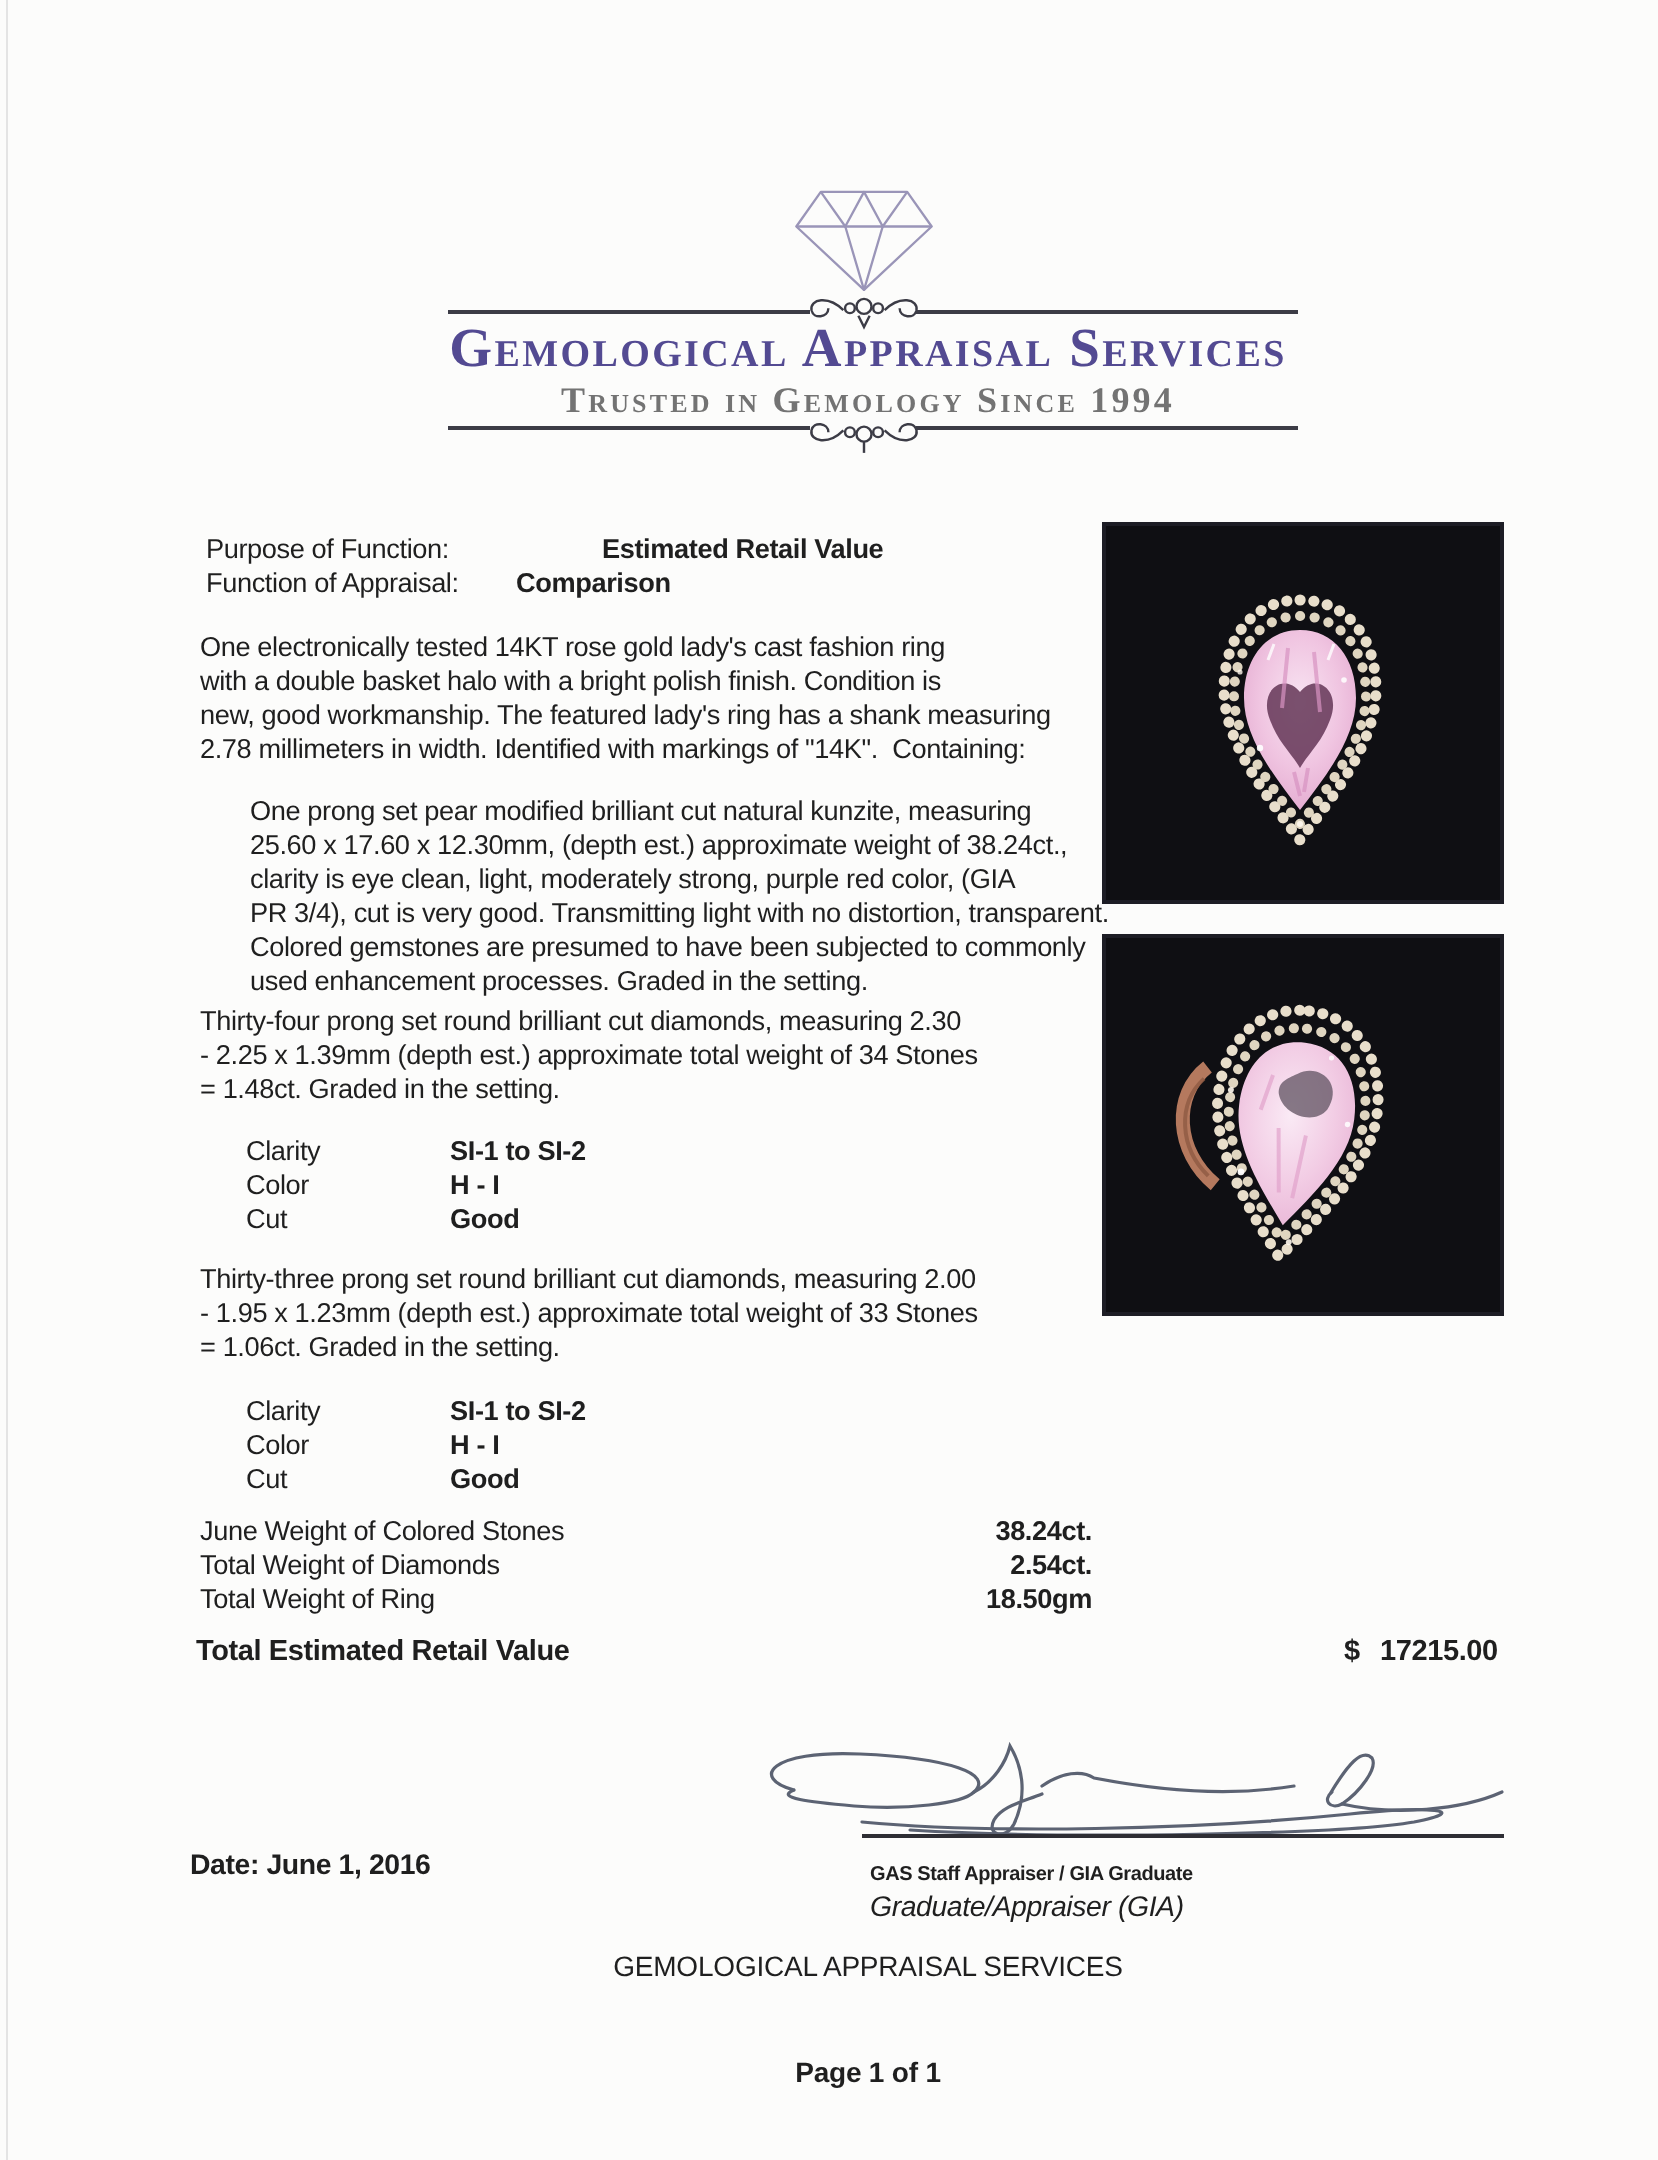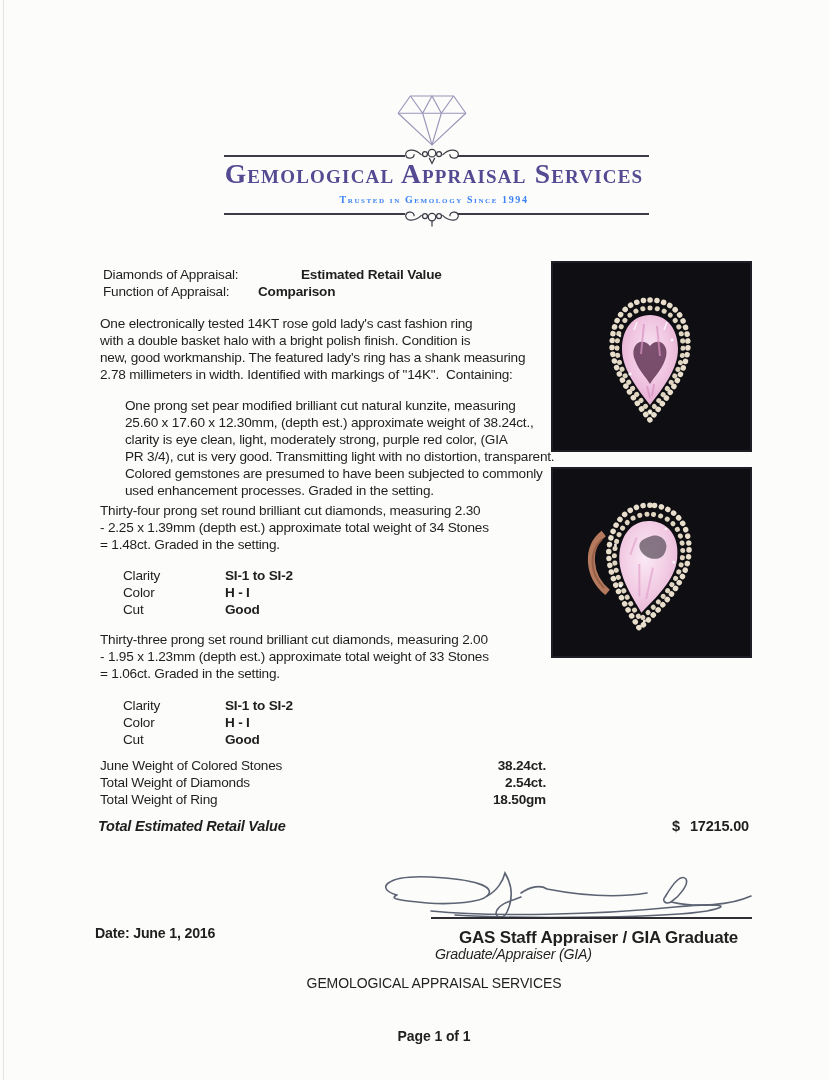--- a/index.html
+++ b/index.html
@@ -14,21 +14,21 @@
   .b{font-weight:bold;}
   .i{font-style:italic;}
   .right{text-align:right;}
   .center-band{left:39px;width:790px;text-align:center;}
   .org-name{
     font-family:"Liberation Serif",serif;font-variant:small-caps;
     font-size:27.5px;font-weight:600;letter-spacing:1.2px;color:#534A92;line-height:30px;
   }
   .tagline{
     font-family:"Liberation Serif",serif;font-variant:small-caps;
-    font-size:10px;font-weight:600;letter-spacing:1.6px;color:#3b82f6;line-height:16px;
+    font-size:18px;font-weight:600;letter-spacing:1.6px;color:#737373;line-height:16px;
   }
   .rule{position:absolute;height:1.6px;background:#3C3C46;}
   .sig-rule{position:absolute;height:1.6px;background:#2E2E34;}
   .footer-line{font-size:14px;line-height:17px;letter-spacing:-0.1px;}
   .photo{position:absolute;width:201px;height:191px;background:#0F0F13;}
 </style>
 </head>
 <body>
 
 <div class="page">
@@ -65,21 +65,21 @@
     <g stroke="#3C3C46" stroke-width="1.3" fill="none">
       <circle cx="32" cy="12" r="4"></circle>
       <circle cx="24.5" cy="11" r="2.6"></circle>
       <circle cx="39.5" cy="11" r="2.6"></circle>
       <path d="M21,10 C13,18 3,16 4,10 C5,5 13,6 13,11"></path>
       <path d="M43,10 C51,18 61,16 60,10 C59,5 51,6 51,11"></path>
       <path d="M32,16 L32,22"></path>
     </g>
   </svg>
 
-  <div class="abs txt" style="left:103px;top:266px;">Diamonds of Appraisal:</div>
+  <div class="abs txt" style="left:103px;top:266px;">Purpose of Function:</div>
   <div class="abs txt b" style="left:258px;top:266px;margin-left:43px;">Estimated Retail Value</div>
   <div class="abs txt" style="left:103px;top:283px;">Function of Appraisal:</div>
   <div class="abs txt b" style="left:258px;top:283px;">Comparison</div>
 
   <div class="abs txt" style="left:100px;top:315px;">One electronically tested 14KT rose gold lady's cast fashion ring
 with a double basket halo with a bright polish finish. Condition is
 new, good workmanship. The featured lady's ring has a shank measuring
 2.78 millimeters in width. Identified with markings of "14K".  Containing:</div>
   <div class="abs txt" style="left:100px;top:397px;margin-left:25px;">One prong set pear modified brilliant cut natural kunzite, measuring
 25.60 x 17.60 x 12.30mm, (depth est.) approximate weight of 38.24ct.,
@@ -109,21 +109,21 @@
   <div class="abs txt" style="left:123px;top:731px;">Cut</div>
   <div class="abs txt b" style="left:225px;top:731px;">Good</div>
 
   <div class="abs txt" style="left:100px;top:757px;">June Weight of Colored Stones</div>
   <div class="abs txt b right" style="left:420px;top:757px;width:126px;">38.24ct.</div>
   <div class="abs txt" style="left:100px;top:774px;">Total Weight of Diamonds</div>
   <div class="abs txt b right" style="left:420px;top:774px;width:126px;">2.54ct.</div>
   <div class="abs txt" style="left:100px;top:791px;">Total Weight of Ring</div>
   <div class="abs txt b right" style="left:420px;top:791px;width:126px;text-align:right;">18.50gm</div>
 
-  <div class="abs txt b" style="left:98px;top:818px;font-size:14.5px;font-style:italic;">Total Estimated Retail Value</div>
+  <div class="abs txt b" style="left:98px;top:818px;font-size:14.5px;">Total Estimated Retail Value</div>
   <div class="abs txt b" style="left:672px;top:818px;font-size:14.5px;">$</div>
   <div class="abs txt b right" style="left:690px;top:818px;width:58px;font-size:14.5px;">17215.00</div>
 
   <svg class="photo" style="left:551px;top:261px;" viewBox="0 0 201 191">
     <defs>
       <radialGradient id="stone1" cx="50%" cy="40%" r="65%">
         <stop offset="0%" stop-color="#F8E4F2"></stop>
         <stop offset="55%" stop-color="#F0C5E1"></stop>
         <stop offset="100%" stop-color="#E3A9CF"></stop>
       </radialGradient>
@@ -176,18 +176,18 @@
       <path d="M152,29 C162,24 168,14 170,6 C176,16 179,30 172,45 C168,53 158,51 162,43 C166,36 176,34 186,30"></path>
       <path d="M186,26 C196,19 206,18 212,22 C248,29 282,31 312,26"></path>
       <path d="M330,30 C339,15 346,7 351,12 C354,17 345,29 336,35 C330,38 326,33 331,29"></path>
       <path d="M336,35 C362,41 396,38 416,29"></path>
       <path d="M96,44 C160,50 262,48 340,40 C380,36 402,38 372,44 C338,50 200,53 120,48"></path>
     </g>
   </svg>
   <div class="sig-rule" style="left:431px;top:917px;width:321px;"></div>
 
   <div class="abs txt b" style="left:95px;top:925px;font-size:14.2px;">Date: June 1, 2016</div>
-  <div class="abs txt b" style="left:459px;top:929px;font-size:17px;">GAS Staff Appraiser / GIA Graduate</div>
+  <div class="abs txt b" style="left:435px;top:929px;font-size:10px;">GAS Staff Appraiser / GIA Graduate</div>
   <div class="abs txt i" style="left:435px;top:946px;font-size:14.2px;">Graduate/Appraiser (GIA)</div>
 
   <div class="abs center-band footer-line" style="top:975px;">GEMOLOGICAL APPRAISAL SERVICES</div>
   <div class="abs center-band footer-line b" style="top:1028px;">Page 1 of 1</div>
 </div>
 
 </body></html>

